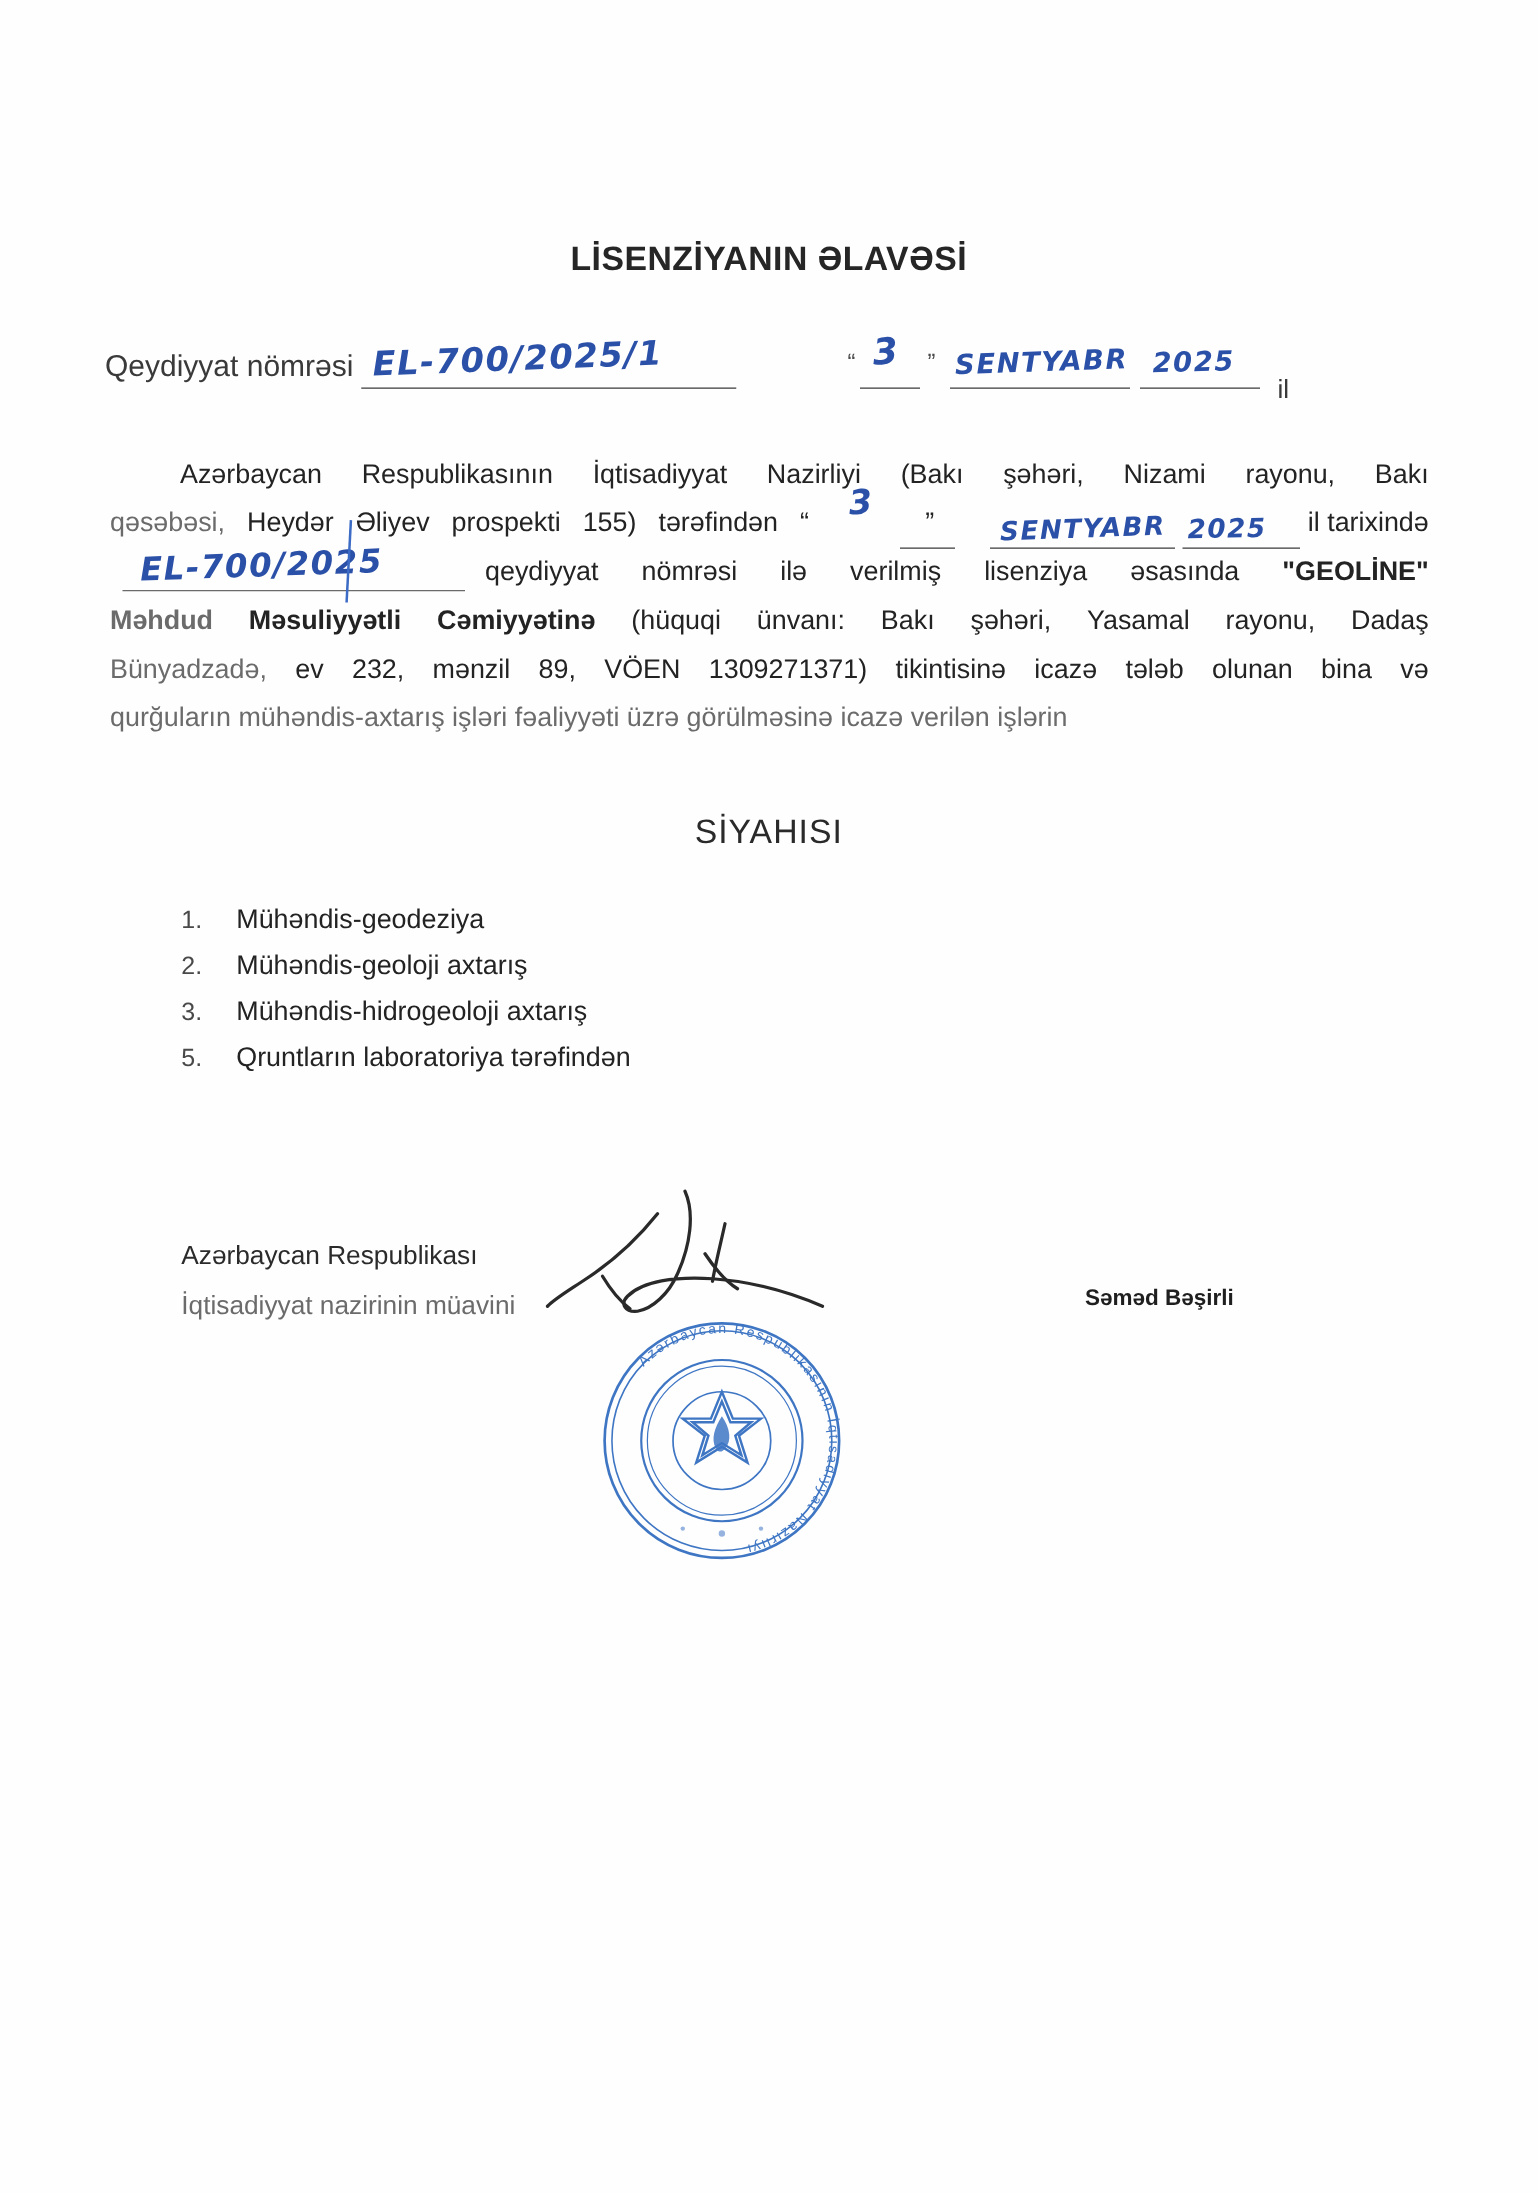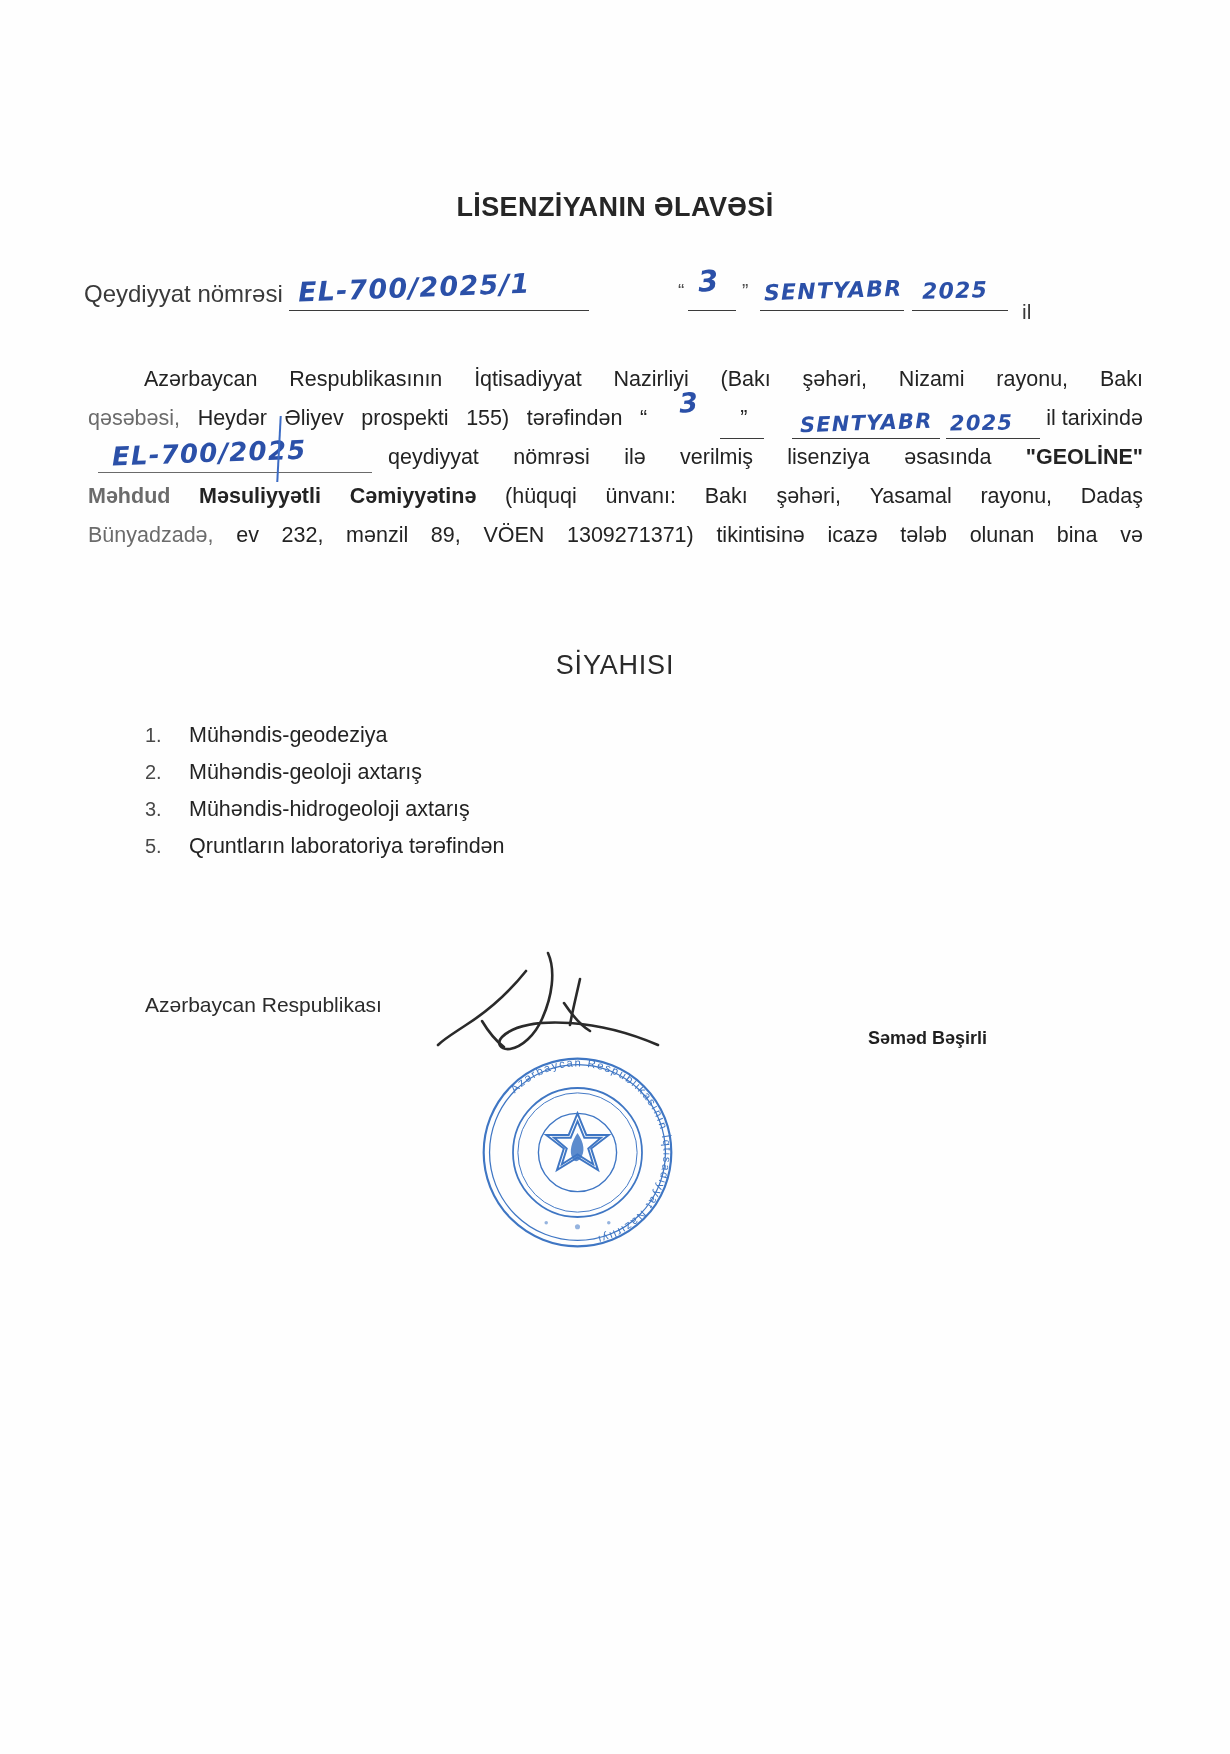--- a/index.html
+++ b/index.html
@@ -408,20 +408,23 @@
           <span>1309271371)</span>
           <span>tikintisinə</span>
           <span>icazə</span>
           <span>tələb</span>
           <span>olunan</span>
           <span>bina</span>
           <span>və</span>
         </span>
       </div>
 
+      <div class="body-line">
+        <span class="faint">qurğuların mühəndis-axtarış işləri fəaliyyəti üzrə görülməsinə icazə verilən işlərin</span>
+      </div>
 
       <span class="hand hand-month-2">SENTYABR</span>
       <span class="hand hand-year-2">2025</span>
       <span class="ul-day2"></span>
       <span class="ul-month2"></span>
       <span class="ul-year2"></span>
       <span class="hand hand-reg-2">EL-700/2025</span>
       <span class="ul-reg2"></span>
       <span class="slash-mark"></span>
     </div>
@@ -442,20 +445,21 @@
         <span class="svc-text">Mühəndis-hidrogeoloji axtarış</span>
       </div>
       <div class="svc-item">
         <span class="svc-num">5.</span>
         <span class="svc-text">Qruntların laboratoriya tərəfindən</span>
       </div>
     </div>
 
     <div class="sig-block">
       <div>Azərbaycan Respublikası</div>
+      <div class="faint">İqtisadiyyat nazirinin müavini</div>
     </div>
     <div class="sig-name">Səməd Bəşirli</div>
 
     <svg class="signature" viewBox="0 0 260 130">
       <g fill="none" stroke="#2a2a2a" stroke-width="2.6" stroke-linecap="round" stroke-linejoin="round">
         <path d="M118 8 C126 26, 122 52, 112 74 C105 90, 92 102, 80 104 C70 105, 66 98, 72 92 C84 80, 110 76, 140 78 C170 80, 200 88, 228 100"></path>
         <path d="M96 26 C80 46, 58 66, 36 80 C24 88, 14 94, 8 100"></path>
         <path d="M52 76 C58 86, 66 96, 74 102"></path>
         <path d="M134 58 C142 70, 150 80, 160 86"></path>
         <path d="M150 34 C146 52, 142 68, 140 80"></path>

